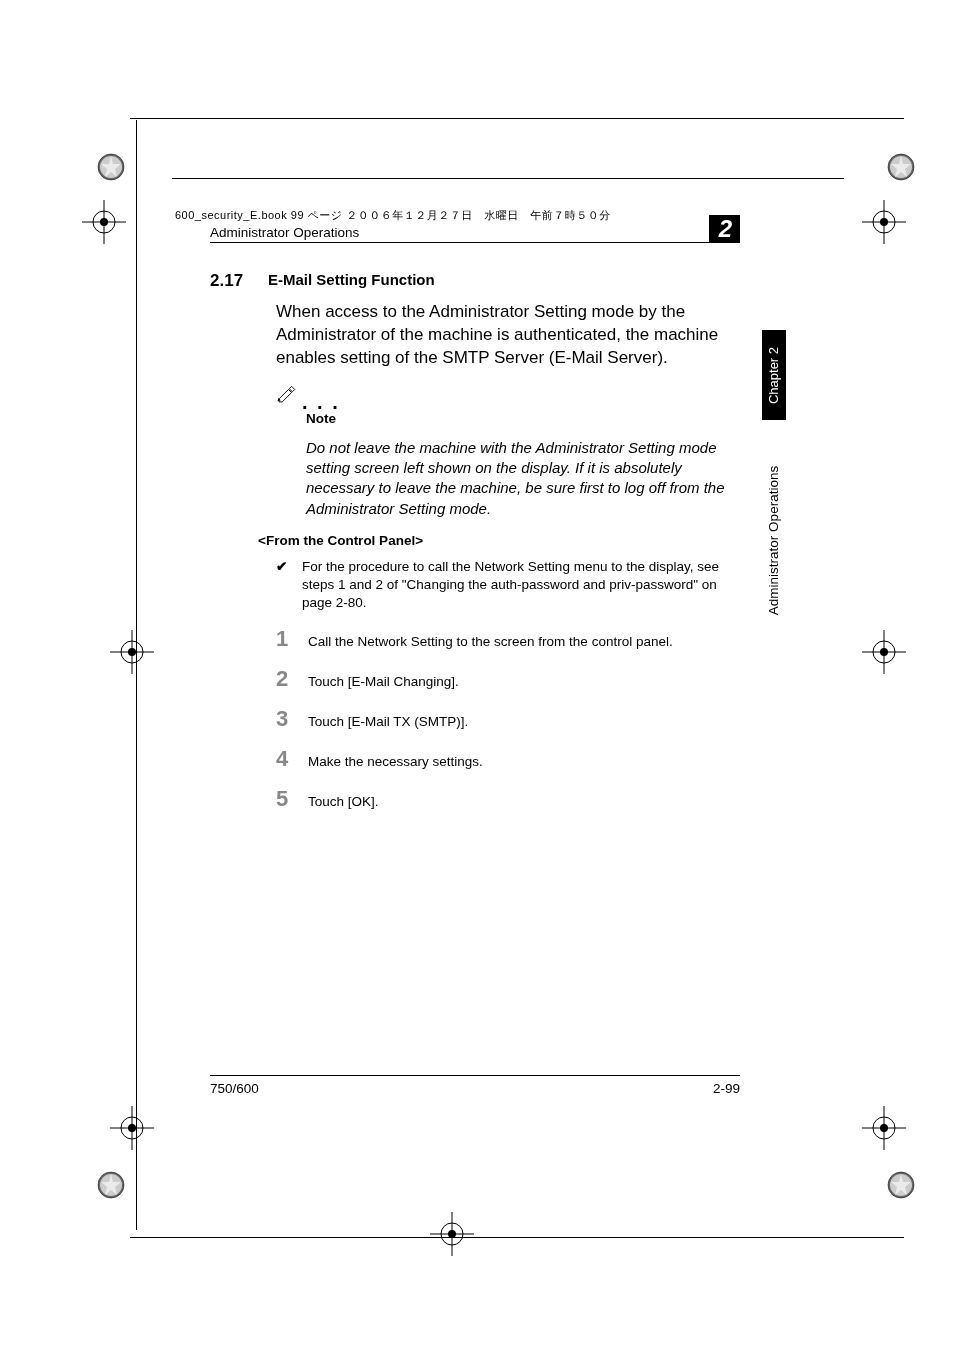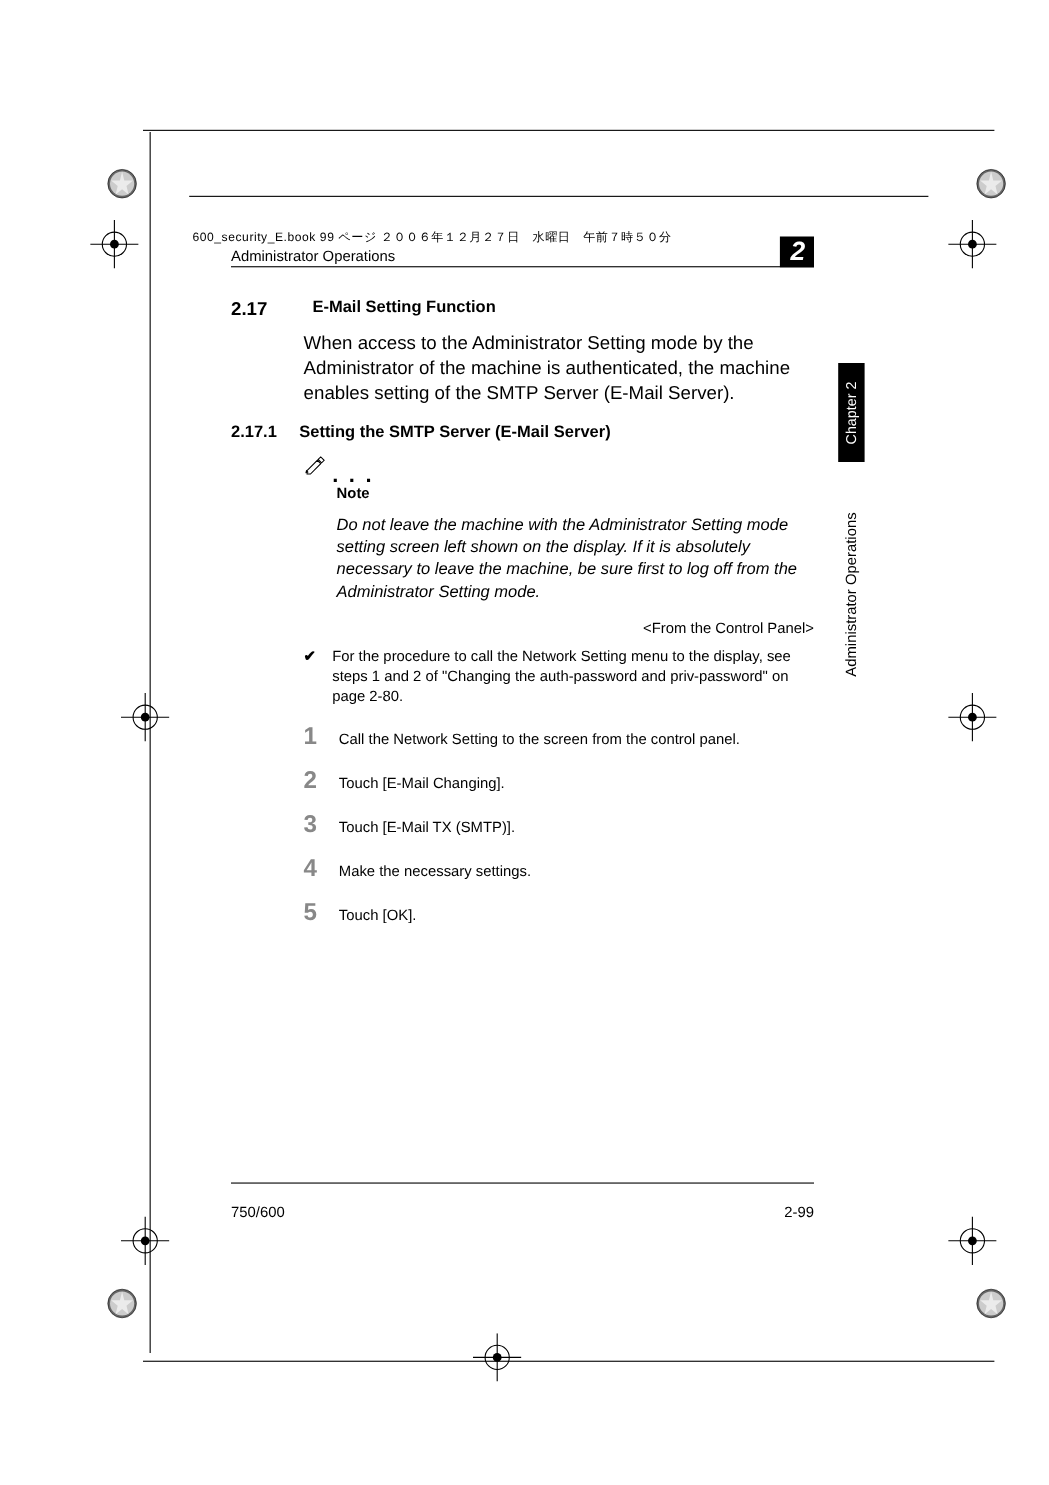--- a/index.html
+++ b/index.html
@@ -57,51 +57,51 @@
       color: #fff;
       font-size: 24px;
       font-weight: bold;
       font-style: italic;
       font-family: "Arial Black", Arial, sans-serif;
       padding: 2px 8px 2px 10px;
       line-height: 1;
       position: relative;
       top: 3px;
     }
-    .h2-row { display: flex; gap: 24px; margin-bottom: 10px; }
+    .h2-row { display: flex; gap: 8px; margin-bottom: 10px; }
     .h2-num { font-size: 17px; font-weight: bold; width: 50px; }
     .h2-text { font-size: 15px; font-weight: bold; }
     .body-text {
       font-size: 17px;
       line-height: 1.35;
       margin-left: 66px;
       margin-bottom: 14px;
     }
     .h3-row { display: flex; gap: 12px; margin-bottom: 12px; margin-top: 6px;}
     .h3-num { font-size: 15px; font-weight: bold; width: 50px;}
     .h3-text { font-size: 15px; font-weight: bold; }
     .note-block { margin-left: 66px; margin-bottom: 14px; }
     .note-icon-row { display:flex; align-items:flex-end; gap:4px; margin-bottom:2px;}
     .note-icon { font-size: 20px; line-height:1;}
     .note-dots { font-size: 20px; font-weight:bold; letter-spacing:2px; line-height:0.5; position:relative; top:-2px;}
     .note-label { font-size: 13.5px; font-weight: bold; margin-left: 30px; margin-bottom:12px;}
     .note-body { font-size: 15px; font-style: italic; line-height: 1.35; margin-left: 30px;}
-    .sub-head { font-size: 13.5px; font-weight: normal; margin-left: 76px; margin-bottom: 10px; margin-top: 4px; text-align: right;}
+    .sub-head { font-size: 13.5px; font-weight: bold; margin-left: 48px; margin-bottom: 10px; margin-top: 4px;}
     .check-row { display: flex; margin-left: 66px; margin-bottom: 14px; font-size:13.5px; line-height:1.35;}
     .check-mark { width: 26px; flex:none; font-weight:bold;}
     .num-row { display: flex; margin-left: 66px; margin-bottom: 14px; align-items: baseline;}
     .num-digit { width: 32px; flex:none; font-size: 22px; font-weight: bold; color: #888; font-family: Arial, sans-serif;}
     .num-text { font-size: 13.5px; padding-top:1px;}
     .footer-row {
       position: absolute;
       left: 210px;
       top: 1075px;
       width: 530px;
       border-top: 1px solid #000;
-      padding-top: 18px;
+      padding-top: 5px;
       display: flex;
       justify-content: space-between;
       font-size: 13.5px;
     }
     .side-tab {
       position: absolute;
       right: 168px;
       top: 330px;
       width: 24px;
       height: 90px;
@@ -206,24 +206,20 @@
     <div class="header-title">Administrator Operations</div>
     <div class="chapter-badge">2</div>
   </div>
 
   <div class="h2-row">
     <div class="h2-num">2.17</div>
     <div class="h2-text">E-Mail Setting Function</div>
   </div>
   <div class="body-text">When access to the Administrator Setting mode by the Administrator of the machine is authenticated, the machine enables setting of the SMTP Server (E-Mail Server).</div>
 
-  <div class="h3-row">
-    <div class="h3-num">2.17.1</div>
-    <div class="h3-text">Setting the SMTP Server (E-Mail Server)</div>
-  </div>
 
   <div class="note-block">
     <div class="note-icon-row">
       <span class="note-icon">
         <svg width="22" height="22" viewBox="0 0 24 24">
           <path d="M4 20 L16 8 L20 12 L8 24 L4 24 Z M17 7 L20 4 L24 8 L21 11 Z" fill="none" stroke="#000" stroke-width="1.2" transform="scale(0.85) translate(0,-1)"></path>
           <path d="M3 18 L6 21 L2 22 Z" fill="#000" transform="scale(0.85)"></path>
         </svg>
       </span>
       <span class="note-dots">. . .</span>

